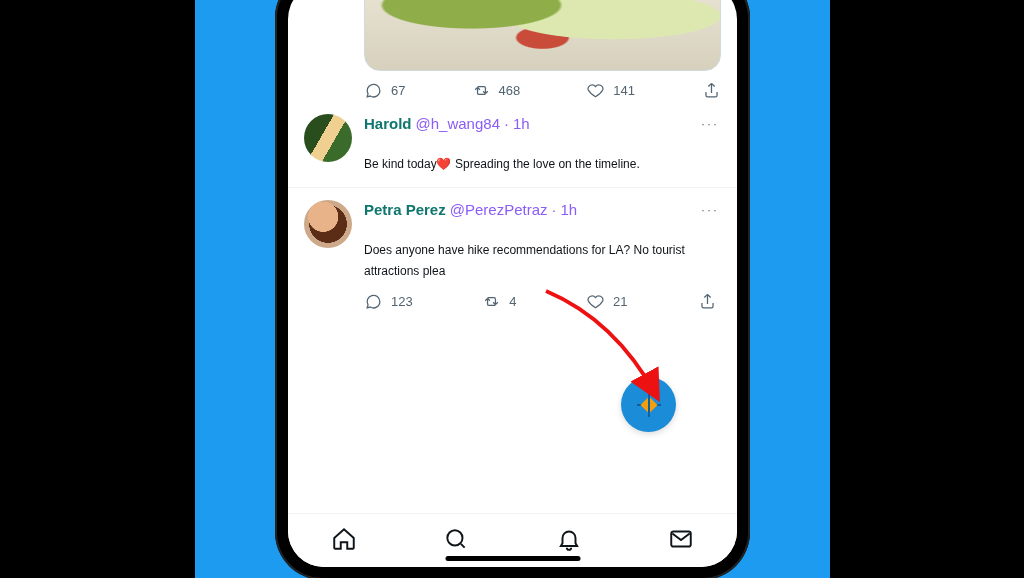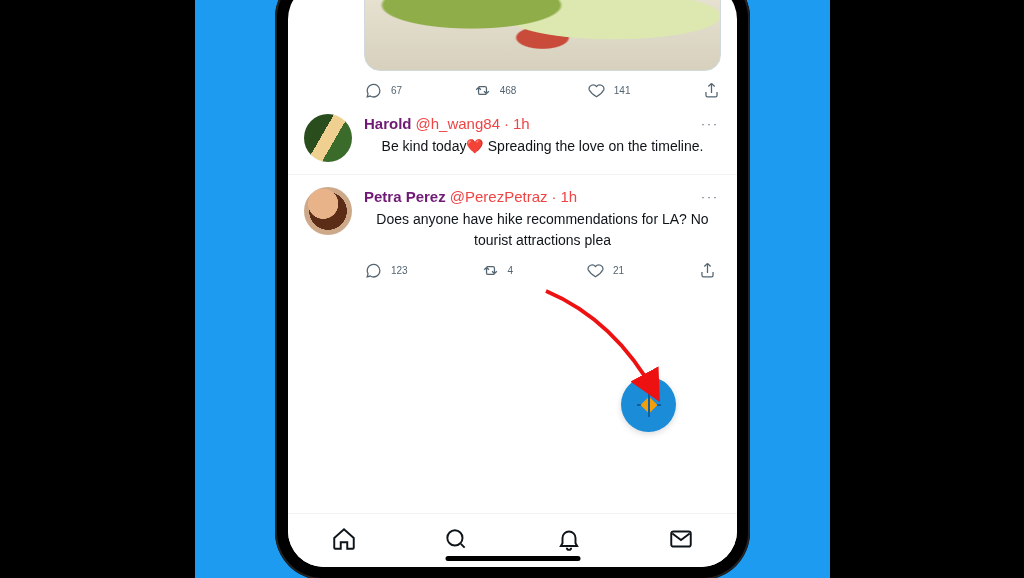--- a/index.html
+++ b/index.html
@@ -14,35 +14,35 @@
 
     .tweet { border-bottom:1px solid #eff3f4; padding:12px 16px; }
     .tweet-top { display:flex; }
     .avatar { width:48px; height:48px; border-radius:50%; flex:0 0 48px; margin-right:12px; background:#ccc; }
     .av-harold { background:linear-gradient(120deg,#2a4d1e 0 40%, #f0d090 40% 60%, #3a6b2a 60% 100%); }
     .av-petra  { background:radial-gradient(circle at 40% 35%, #e9b38a 0 35%, transparent 36%),
                  radial-gradient(circle at 50% 50%, #5b2d17 0 55%, transparent 56%),
                  #cda98a; }
     .tweet-body { flex:1; min-width:0; color:#0f1419; }
     .header-line { display:flex; align-items:center; gap:4px; font-size:15px; line-height:20px; white-space:nowrap; }
-    .name { font-weight:700; color:#701a75; }
-    .meta { color:#ef4444; }
+    .name { font-weight:700; color:#0f766e; }
+    .meta { color:#8b5cf6; }
     .more { margin-left:auto; color:#536471; letter-spacing:2px; font-size:12px; padding:0 2px; }
-    .text { font-size:14px; line-height:21px; color:#0f1419; margin-top:2px; word-wrap:break-word;text-align:center; }
+    .text { font-size:12px; line-height:21px; color:#0f1419; margin-top:20px; word-wrap:break-word; }
 
     .media { margin:0 16px 0 76px; }
     .media-card { border:1px solid #cfd9de; border-radius:16px; overflow:hidden; height:110px; position:relative;
       background:
         radial-gradient(ellipse at 30% 40%, #8fae4a 0 25%, transparent 26%),
         radial-gradient(ellipse at 70% 50%, #dce8b0 0 30%, transparent 31%),
         radial-gradient(ellipse at 50% 70%, #c94b3a 0 10%, transparent 11%),
         linear-gradient(180deg,#efe9da,#d6d0bd);
     }
 
-    .actions { display:flex; align-items:center; justify-content:space-between; color:#536471; font-size:10px; margin:10px 4px 2px 60px; }
+    .actions { display:flex; align-items:center; justify-content:space-between; color:#536471; font-size:13px; margin:10px 4px 2px 60px; }
     .act { display:flex; align-items:center; gap:8px; }
     .act svg { width:19px; height:19px; stroke:#536471; fill:none; stroke-width:1.6; }
     .share-cell { width:20px; display:flex; justify-content:flex-end; }
 
     .tabbar { position:absolute; left:0; right:0; bottom:0; height:54px; border-top:1px solid #eff3f4; background:#fff;
       display:flex; align-items:center; justify-content:space-around; }
     .tabbar .tab svg { width:26px; height:26px; }
     .tab-home svg { fill:#0f1419; stroke:#0f1419; }
     .tab svg { fill:none; stroke:#0f1419; stroke-width:1.8; }
 

